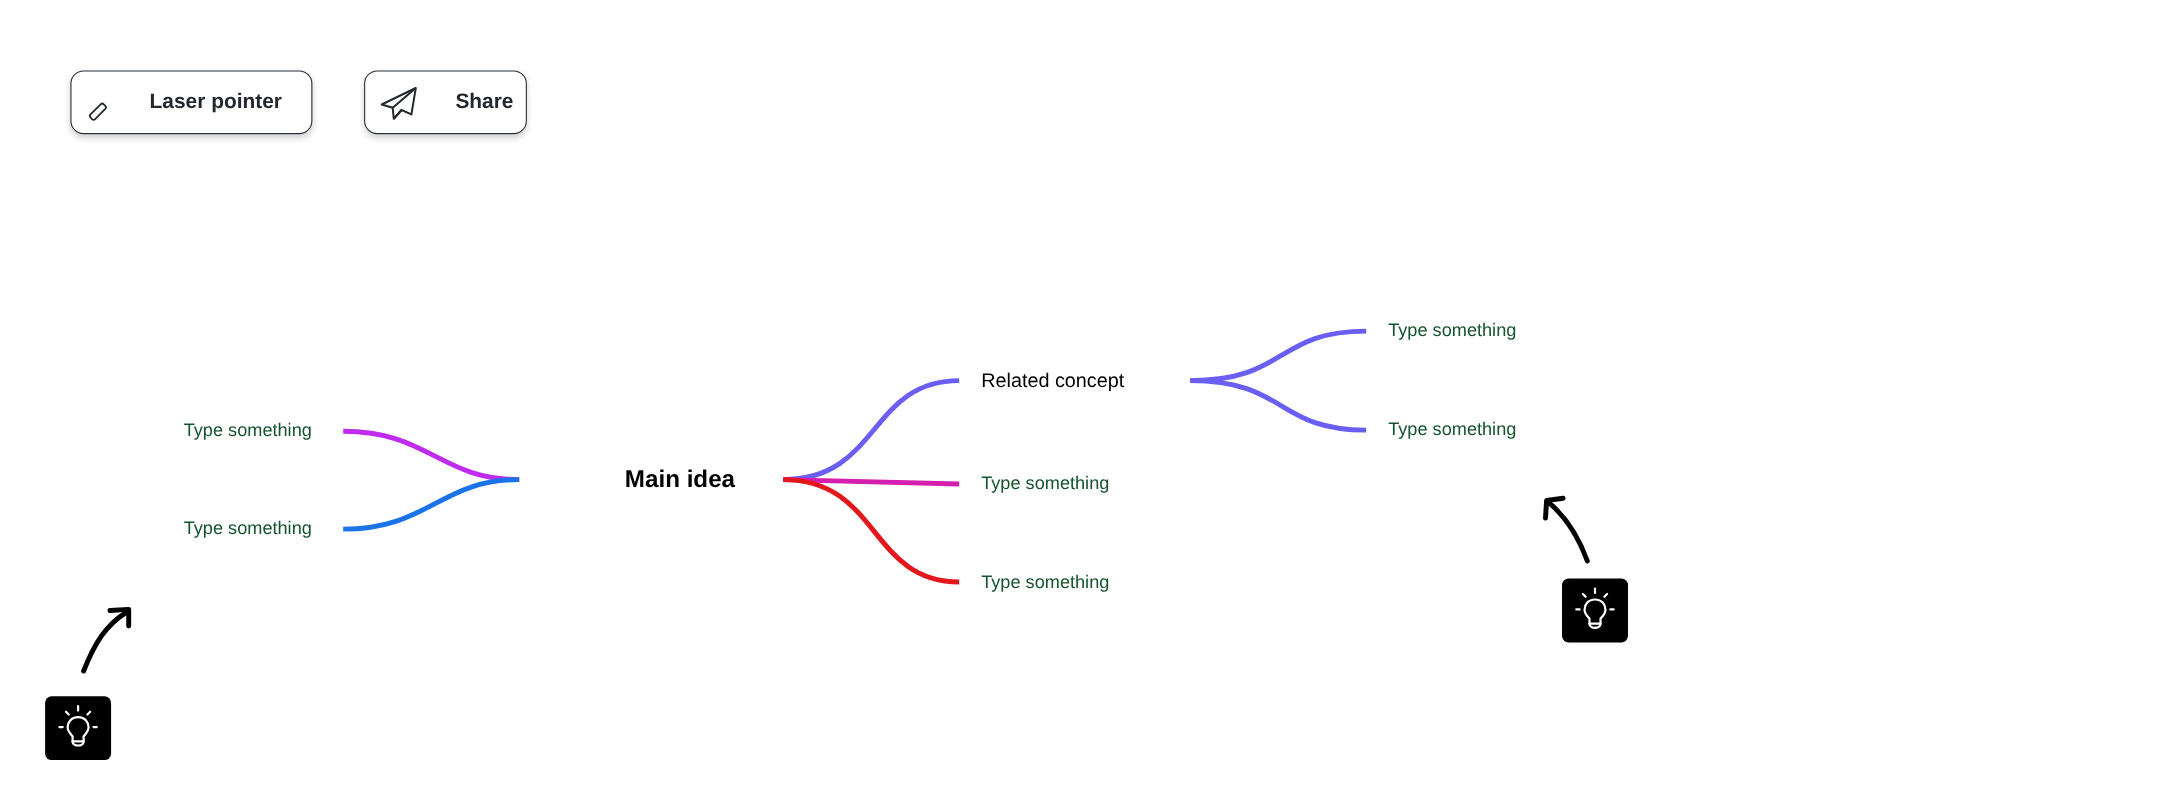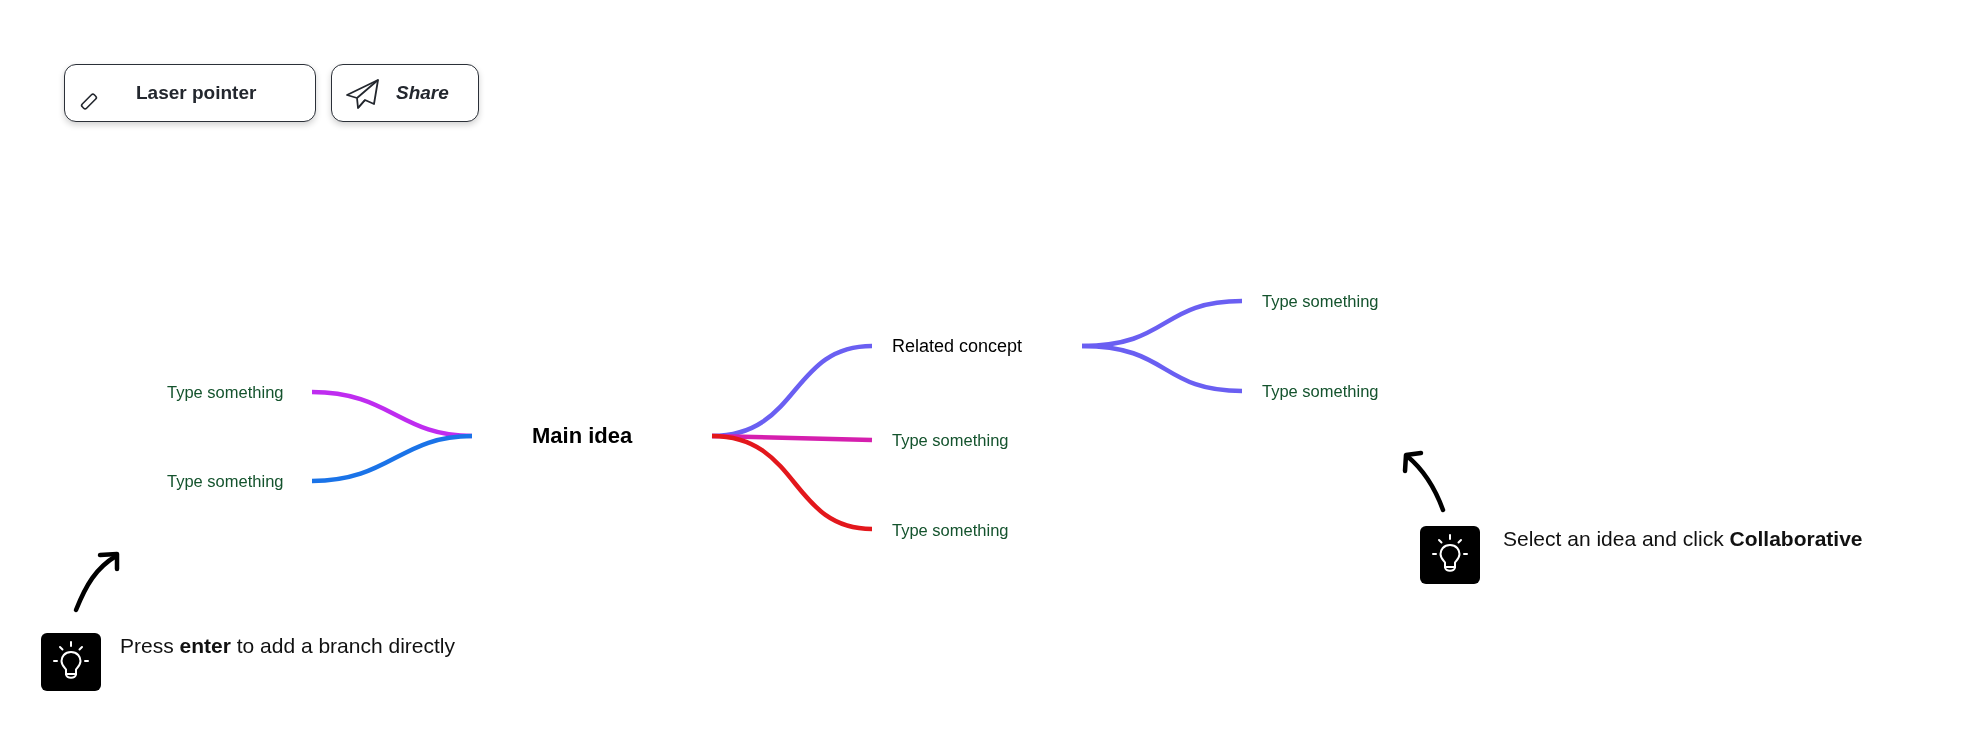--- a/index.html
+++ b/index.html
@@ -1,24 +1,24 @@
 <!DOCTYPE html>
 <html><head>
 <meta charset="utf-8">
 <style>
   html, body { margin: 0; padding: 0; background: #ffffff; }
   body { width: 1962px; height: 737px; position: relative; overflow: hidden; font-family: "Liberation Sans", "DejaVu Sans", sans-serif; color: #111; }
   .btn { position: absolute; top: 64px; height: 58px; box-sizing: border-box; border: 1.5px solid #2b3038; border-radius: 12px; background: #fff; box-shadow: 0 3px 6px rgba(0,0,0,0.18); cursor: pointer; }
   .btn .label { position: absolute; top: 50%; transform: translateY(-50%); font-weight: bold; font-size: 19px; color: #23272e; white-space: nowrap; }
   .btn svg { position: absolute; }
-  #btn-laser { left: 64px; width: 252px; }
+  #btn-laser { left: 64px; width: 220px; }
   #btn-laser .label { left: 71px; }
   #btn-laser svg { left: 14px; top: 26px; }
   #btn-share { left: 331px; width: 148px; }
-  #btn-share .label { left: 64px; font-style: italic; }
+  #btn-share .label { left: 82px; }
   #btn-share svg { left: 13px; top: 13px; }
 
   .canvas { position: absolute; left: 0; top: 0; width: 1962px; height: 737px; }
   .node { position: absolute; transform: translateY(-50%); white-space: nowrap; cursor: text; }
   .node.placeholder { font-size: 16.5px; color: #14532d; }
   .node.main { font-size: 22px; font-weight: bold; color: #000; }
   .node.topic { font-size: 18px; color: #000; }
 
   .tip { position: absolute; }
   .tip .iconbox { position: absolute; width: 60px; height: 58px; background: #000; border-radius: 6px; }
@@ -62,54 +62,48 @@
     <path d="M76 610 C 86 585, 96 568, 116 556"></path>
     <path d="M100 555 L117 554 L117 569"></path>
     <path d="M1443 510 C 1435 488, 1424 470, 1407 456"></path>
     <path d="M1405 471 L1406 455 L1421 453"></path>
   </g>
 </svg>
 
 <div class="node placeholder" style="left:167px; top:392px;">Type something</div>
 <div class="node placeholder" style="left:167px; top:481px;">Type something</div>
 
-<div class="node main" style="left:532px; top:436px;">Main idea</div>
+<div class="node main" style="left:568px; top:436px;">Main idea</div>
 
 <div class="node topic" style="left:892px; top:346px;">Related concept</div>
 <div class="node placeholder" style="left:892px; top:440px;">Type something</div>
 <div class="node placeholder" style="left:892px; top:530px;">Type something</div>
 
 <div class="node placeholder" style="left:1262px; top:301px;">Type something</div>
 <div class="node placeholder" style="left:1262px; top:391px;">Type something</div>
 
 <div class="tip" style="left:0; top:0;">
   <div class="iconbox" style="left:41px; top:633px;">
     <svg width="60" height="58" viewBox="0 0 60 58">
       <g fill="none" stroke="#fff" stroke-width="2" stroke-linecap="round">
         <path d="M30 9 V13 M19 14 L21.5 16.5 M41 14 L38.5 16.5 M13 28 H16 M44 28 H47"></path>
         <path d="M30 19 C 23.5 19, 20.5 24, 20.5 28 C 20.5 32, 23 34, 25 36.5 L25 41 L35 41 L35 36.5 C 37 34, 39.5 32, 39.5 28 C 39.5 24, 36.5 19, 30 19 Z"></path>
         <path d="M25 41 C 25 46, 35 46, 35 41"></path>
       </g>
     </svg>
   </div>
   <div class="text" style="left:120px; top:630px;">
-    <div>
-      <span>Press </span><b>enter</b><span> to add a branch directly</span>
-    </div>
   </div>
 </div>
 
 <div class="tip" style="left:0; top:0;">
   <div class="iconbox" style="left:1420px; top:526px;">
     <svg width="60" height="58" viewBox="0 0 60 58">
       <g fill="none" stroke="#fff" stroke-width="2" stroke-linecap="round">
         <path d="M30 9 V13 M19 14 L21.5 16.5 M41 14 L38.5 16.5 M13 28 H16 M44 28 H47"></path>
         <path d="M30 19 C 23.5 19, 20.5 24, 20.5 28 C 20.5 32, 23 34, 25 36.5 L25 41 L35 41 L35 36.5 C 37 34, 39.5 32, 39.5 28 C 39.5 24, 36.5 19, 30 19 Z"></path>
         <path d="M25 41 C 25 46, 35 46, 35 41"></path>
       </g>
     </svg>
   </div>
   <div class="text" style="left:1503px; top:523px;">
-    <div>
-      <span>Select an idea and click </span><b>Collaborative</b><span></span>
-    </div>
   </div>
 </div>
 
 </body></html>

